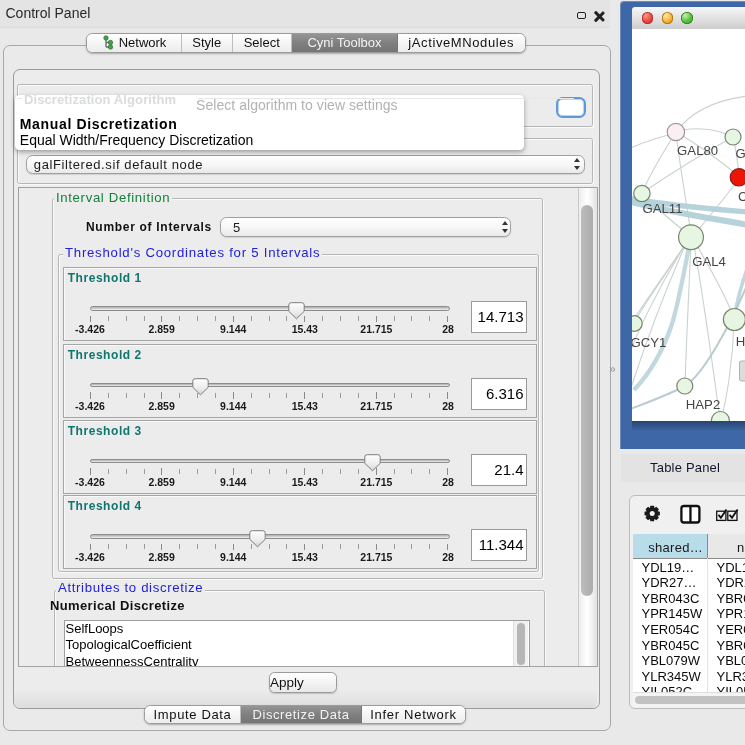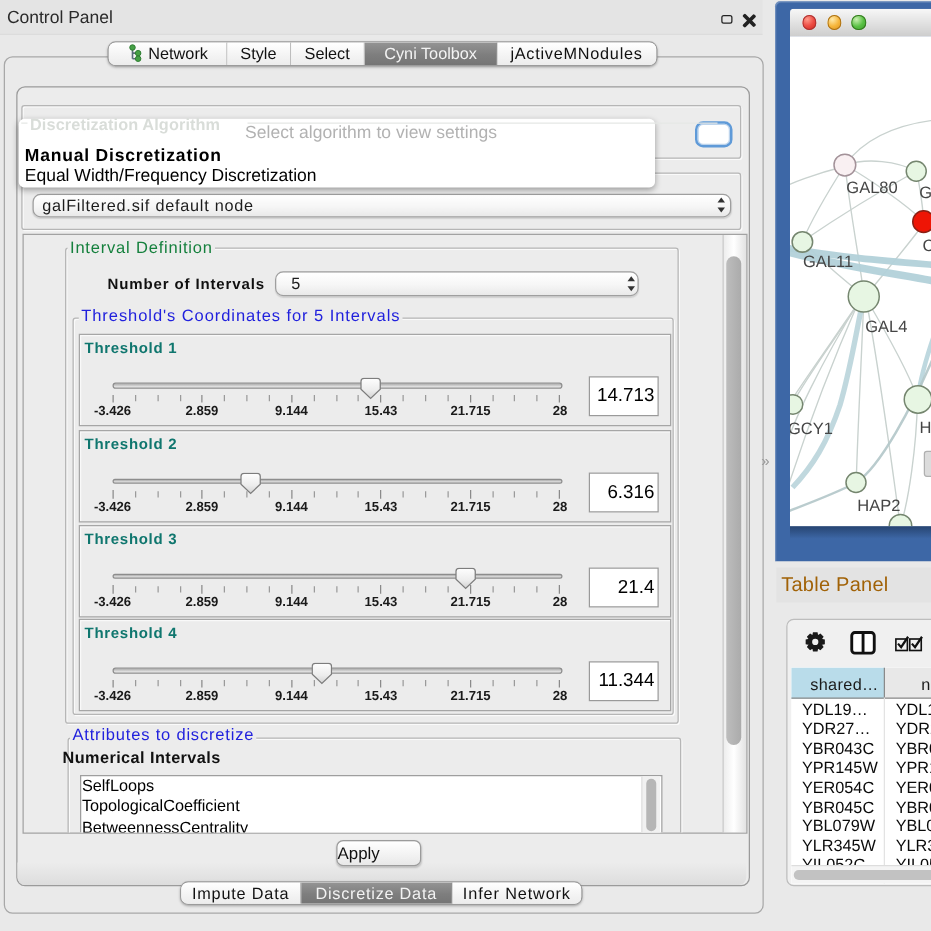--- a/index.html
+++ b/index.html
@@ -60,21 +60,21 @@
 
 #net{left:620px;top:1px;width:126px;height:448px;background:#3d67a6;border-radius:4px 0 0 0;
  box-shadow:inset 1px 1px 0 rgba(255,255,255,.25);}
 #ntb{position:absolute;left:11.6px;top:6px;right:0;height:21.5px;background:linear-gradient(#f7f7f7,#cdcdcd);
  border-bottom:1px solid #8e8e8e;border-radius:3px 0 0 0;}
 .tl{position:absolute;top:5.2px;width:11.4px;height:11.4px;border-radius:50%;}
 #ncanvas{position:absolute;left:11.6px;top:28px;right:0;bottom:28.5px;background:#fff;overflow:hidden;}
 #nshadow{position:absolute;left:11.6px;right:0;bottom:18.5px;height:10px;background:linear-gradient(rgba(20,40,70,.55),rgba(61,103,166,0));}
 
 #tpbar{left:621px;top:454px;width:124px;height:28px;background:#e3e3e3;}
-#tpbar span{position:absolute;left:4px;top:5.5px;font-size:16px;letter-spacing:.2px;color:#a16207;}
+#tpbar span{position:absolute;left:29px;top:5.5px;font-size:13px;letter-spacing:.2px;color:#0f172a;}
 #tcont{left:629px;top:494.5px;width:130px;height:212.5px;border:1px solid #bdbdbd;border-radius:6px;background:#f0f0f0;overflow:hidden;}
 #ttable{position:absolute;left:2.5px;top:38.5px;right:0;bottom:1px;background:#fff;overflow:hidden;}
 .hc{position:absolute;top:0;height:23.5px;font-size:13px;color:#1a1a1a;line-height:28.5px;letter-spacing:.3px;}
 .tr{position:absolute;font-size:13px;color:#0a0a0a;white-space:nowrap;}
 </style></head>
 <body>
 <div id="page">
 
 <div class="a" id="tbar">
       <span>Control Panel</span>
@@ -295,21 +295,21 @@
               <stop offset="1" stop-color="#d2d2d2"></stop>
     </linearGradient>
           </defs>
     <path d="M3.2 0.7 L13.8 0.7 Q16.2 0.7 16.2 3 L16.2 9.3 L8.5 16.8 L0.8 9.3 L0.8 3 Q0.8 0.7 3.2 0.7 Z" fill="url(#thg4)" stroke="#7d7d7d" stroke-width="1"></path>
   </svg>
   <div class="vfield">11.344</div>
 </div>
 
   <div class="a grp" style="left:35px;top:402px;width:489px;height:90px;"></div>
   <div class="a glbl blue" style="left:37.5px;top:392.5px;letter-spacing:.65px;">Attributes to discretize</div>
-  <div class="a" style="left:31.5px;top:410px;font-weight:bold;font-size:13px;letter-spacing:.35px;color:#111;">Numerical Intervals</div>
+  <div class="a" style="left:31.5px;top:410px;font-weight:bold;font-size:13px;letter-spacing:.35px;color:#111;">Numerical Discretize</div>
   <div class="a" style="left:45px;top:432.5px;width:464px;height:60px;border:1px solid #9e9e9e;background:#fff;">
     <div style="font-size:13px;padding:0 16px 0 1px;line-height:16.4px;color:#000;">SelfLoops<br>TopologicalCoefficient<br>BetweennessCentrality</div>
     <div style="position:absolute;right:1px;top:0;width:13.5px;height:60px;background:#f1f1f1;border-left:1px solid #e0e0e0;"></div>
     <div style="position:absolute;right:3.5px;top:1.5px;width:8.5px;height:42px;border-radius:4.5px;background:#b6b6b6;"></div>
   </div>
 
   <div class="a" id="vsb"></div>
   <div class="a" id="vsbth"></div>
 </div>
 

